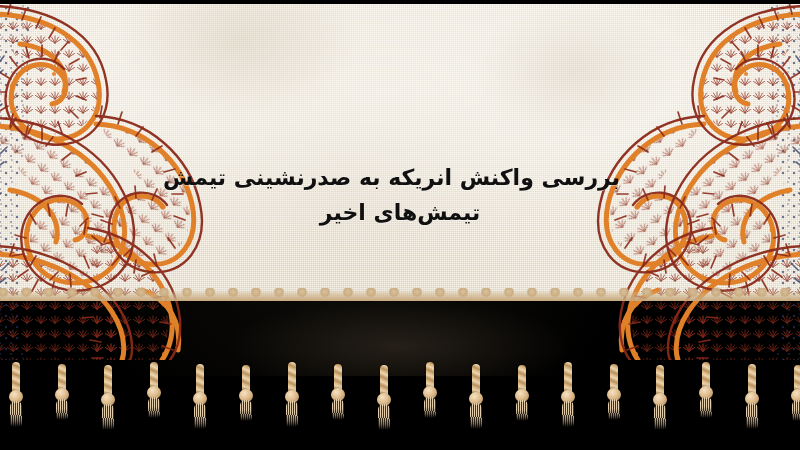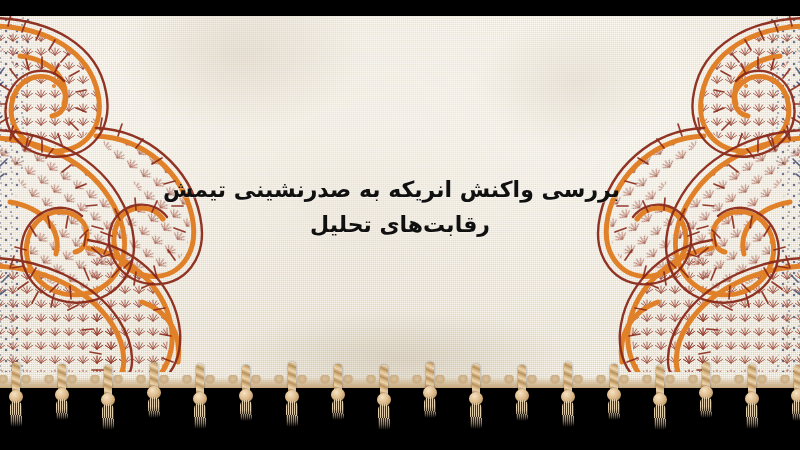--- a/index.html
+++ b/index.html
@@ -12,23 +12,23 @@
     width: 800px;
     height: 450px;
     overflow: hidden;
     background: #000000;
     font-family: "DejaVu Sans", sans-serif;
   }
 
   
   .cloth {
     position: absolute;
-    left: 0; top: 16px;
+    left: 0; top: 4px;
     width: 800px;
-    height: 372px;
+    height: 297px;
     background-color: #e9dfcb;
     background-image:
       
       repeating-linear-gradient(0deg,
         rgba(255,255,255,0.55) 0px, rgba(255,255,255,0.55) 1px,
         rgba(176,160,132,0.30) 1px, rgba(176,160,132,0.30) 2px),
       repeating-linear-gradient(90deg,
         rgba(255,255,255,0.50) 0px, rgba(255,255,255,0.50) 1px,
         rgba(170,153,126,0.26) 1px, rgba(170,153,126,0.26) 2px),
       radial-gradient(ellipse 70% 60% at 48% 30%, #f4ecdd 0%, #ece2cf 45%, #ddd0b6 100%);
@@ -320,21 +320,21 @@
           <g stroke="#2a3560" stroke-width="1.6" stroke-linecap="round" opacity="0.75" fill="none">
             <path d="M6 60 L12 52 M4 72 L11 66 M8 150 L15 143 M4 164 L12 158
                      M10 266 L17 259 M6 280 L14 274 M2 196 L9 189 M3 106 L10 100"></path>
           </g>
         </g>
       </svg>
     </div>
 
     <div class="title">
       <span class="ln">بررسی واکنش انریکه به صدرنشینی تیمش</span>
-      <span class="ln">رقابت‌های تحلیل</span>
+      <span class="ln">تیمش‌های اخیر</span>
     </div>
 
     <div class="hem-band"></div>
     <div class="hem"></div>
   </div>
 
   <div class="fringe" id="fringe">
       <div class="tassel" style="left: 8px; top: 0px;">
         <div class="cord"></div>
         <div class="knot"></div>

